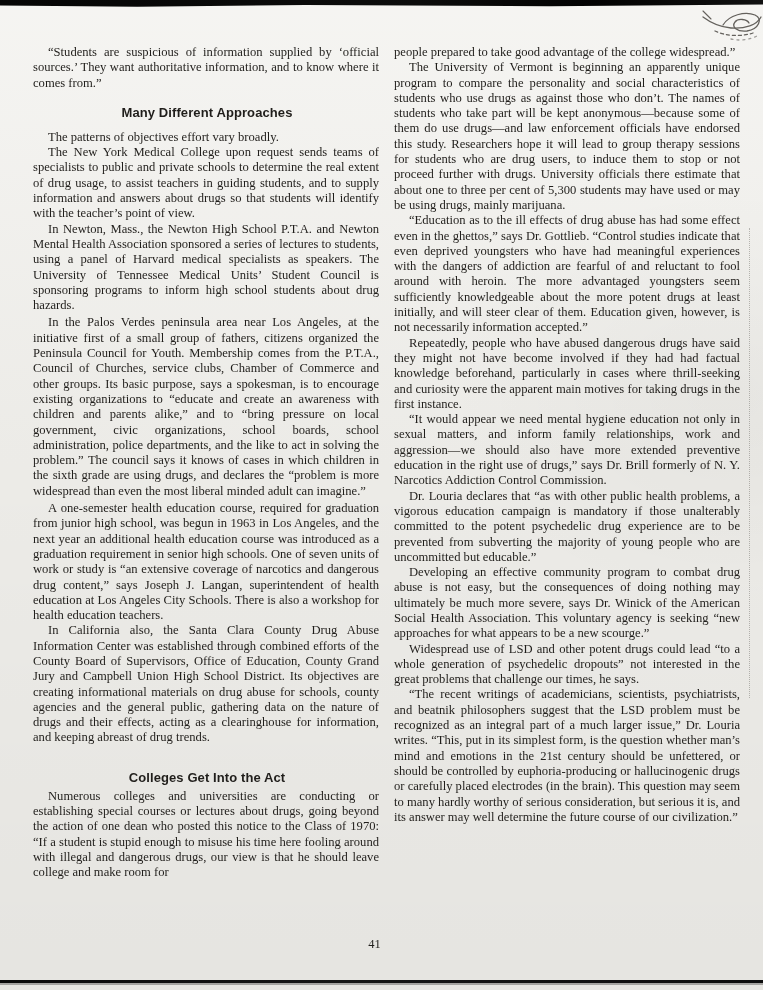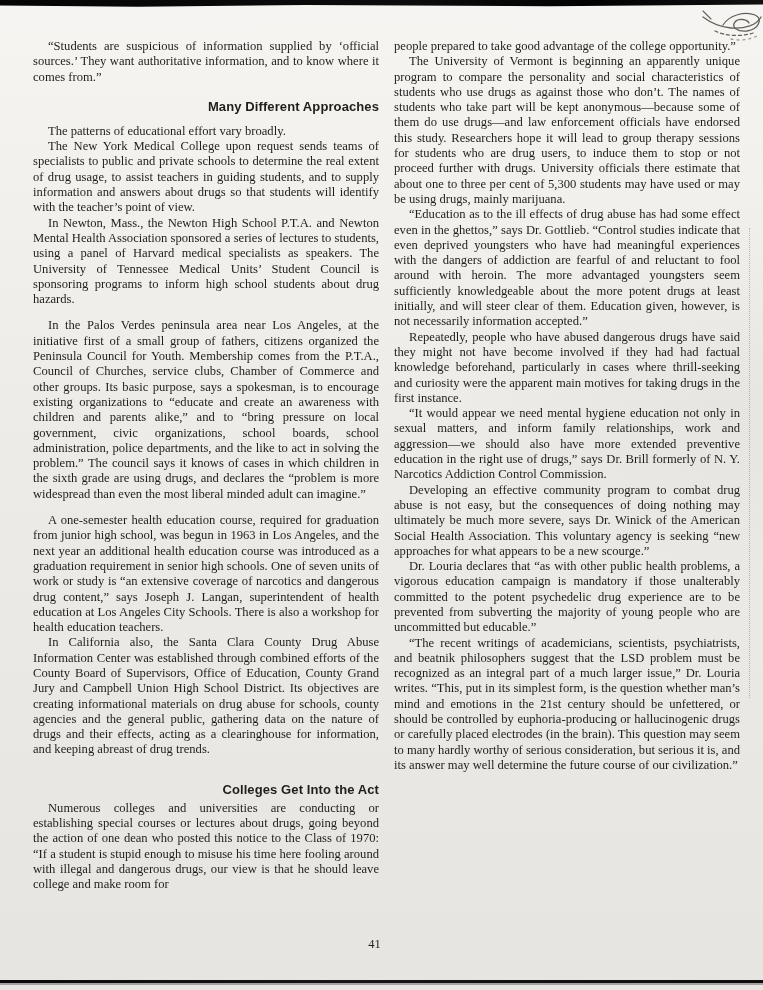--- a/index.html
+++ b/index.html
@@ -27,31 +27,31 @@
     position:absolute; left:0; right:0; bottom:7px; height:3px;
     background:linear-gradient(to right, #0a0a0a 0%, #161616 45%, #0d0d0d 100%);
     box-shadow:0 2px 0 rgba(40,40,40,.35);
   }
   .scribble { position:absolute; top:3px; right:0; width:62px; height:56px; }
   .edge-marks {
     position:absolute; right:13px; top:228px; height:470px; width:0;
     border-right:1px dotted rgba(45,42,38,.30);
   }
   .cols {
-    position:absolute; top:39px; left:33px; width:708px;
+    position:absolute; top:45px; left:33px; width:708px;
     display:flex; gap:15px;
   }
   .col { width:346px; font-size:12.6px; line-height:15.3px; text-align:justify; }
   .col p { margin:0; text-indent:15px; }
   .col p.cont { text-indent:0; }
-  .col p.gap { margin-top:11px; }
+  .col p.gap { margin-top:2px; }
   .sec-heading {
     font-family:"Liberation Sans", sans-serif;
     font-weight:bold; font-size:13px; line-height:16px;
-    text-align:right; letter-spacing:.1px;
+    text-align:center; letter-spacing:.1px;
     margin:14px 0 9px 2px;
   }
   .sec-heading.tight { margin:24px 0 3px 2px; }
   .page-number {
     position:absolute; bottom:38px; left:0; width:100%;
     text-align:center; font-size:12.5px;
     transform:translateX(-7px);
   }
 </style>
 </head>
@@ -71,38 +71,39 @@
     </g>
   </svg>
 
   <div class="edge-marks"></div>
 
   <div class="cols">
 
     <div class="col">
       <p>“Students are suspicious of information supplied by ‘official sources.’ They want authoritative information, and to know where it comes from.”</p>
       <h3 class="sec-heading">Many Different Approaches</h3>
-      <p>The patterns of educational effort vary broadly.</p>
+      <p>The patterns of objectives effort vary broadly.</p>
       <p>The New York Medical College upon request sends teams of specialists to public and private schools to determine the real extent of drug usage, to assist teachers in guiding students, and to supply information and answers about drugs so that students will identify with the teacher’s point of view.</p>
       <p>In Newton, Mass., the Newton High School P.T.A. and Newton Mental Health Association sponsored a series of lectures to students, using a panel of Harvard medical specialists as speakers. The University of Tennessee Medical Units’ Student Council is sponsoring programs to inform high school students about drug hazards.</p>
       <p class="gap">In the Palos Verdes peninsula area near Los Angeles, at the initiative first of a small group of fathers, citizens organized the Peninsula Council for Youth. Membership comes from the P.T.A., Council of Churches, service clubs, Chamber of Commerce and other groups. Its basic purpose, says a spokesman, is to encourage existing organizations to “educate and create an awareness with children and parents alike,” and to “bring pressure on local government, civic organizations, school boards, school administration, police departments, and the like to act in solving the problem.” The council says it knows of cases in which children in the sixth grade are using drugs, and declares the “problem is more widespread than even the most liberal minded adult can imagine.”</p>
       <p class="gap">A one-semester health education course, required for graduation from junior high school, was begun in 1963 in Los Angeles, and the next year an additional health education course was introduced as a graduation requirement in senior high schools. One of seven units of work or study is “an extensive coverage of narcotics and dangerous drug content,” says Joseph J. Langan, superintendent of health education at Los Angeles City Schools. There is also a workshop for health education teachers.</p>
       <p>In California also, the Santa Clara County Drug Abuse Information Center was established through combined efforts of the County Board of Supervisors, Office of Education, County Grand Jury and Campbell Union High School District. Its objectives are creating informational materials on drug abuse for schools, county agencies and the general public, gathering data on the nature of drugs and their effects, acting as a clearinghouse for information, and keeping abreast of drug trends.</p>
       <h3 class="sec-heading tight">Colleges Get Into the Act</h3>
       <p>Numerous colleges and universities are conducting or establishing special courses or lectures about drugs, going beyond the action of one dean who posted this notice to the Class of 1970: “If a student is stupid enough to misuse his time here fooling around with illegal and dangerous drugs, our view is that he should leave college and make room for</p>
     </div>
 
     <div class="col">
-      <p class="cont">people prepared to take good advantage of the college opportunity.”</p>
+      <p class="cont">people prepared to take good advantage of the college widespread.”</p>
       <p>The University of Vermont is beginning an apparently unique program to compare the personality and social characteristics of students who use drugs as against those who don’t. The names of students who take part will be kept anonymous—because some of them do use drugs—and law enforcement officials have endorsed this study. Researchers hope it will lead to group therapy sessions for students who are drug users, to induce them to stop or not proceed further with drugs. University officials there estimate that about one to three per cent of 5,300 students may have used or may be using drugs, mainly marijuana.</p>
       <p>“Education as to the ill effects of drug abuse has had some effect even in the ghettos,” says Dr. Gottlieb. “Control studies indicate that even deprived youngsters who have had meaningful experiences with the dangers of addiction are fearful of and reluctant to fool around with heroin. The more advantaged youngsters seem sufficiently knowledgeable about the more potent drugs at least initially, and will steer clear of them. Education given, however, is not necessarily information accepted.”</p>
       <p>Repeatedly, people who have abused dangerous drugs have said they might not have become involved if they had had factual knowledge beforehand, particularly in cases where thrill-seeking and curiosity were the apparent main motives for taking drugs in the first instance.</p>
       <p>“It would appear we need mental hygiene education not only in sexual matters, and inform family relationships, work and aggression—we should also have more extended preventive education in the right use of drugs,” says Dr. Brill formerly of N. Y. Narcotics Addiction Control Commission.</p>
+      <p>Dr. Louria declares that “as with other public health problems, a vigorous education campaign is mandatory if those unalterably committed to the potent psychedelic drug experience are to be prevented from subverting the majority of young people who are uncommitted but educable.”</p>
       <p>Developing an effective community program to combat drug abuse is not easy, but the consequences of doing nothing may ultimately be much more severe, says Dr. Winick of the American Social Health Association. This voluntary agency is seeking “new approaches for what appears to be a new scourge.”</p>
-      <p>Dr. Louria declares that “as with other public health problems, a vigorous education campaign is mandatory if those unalterably committed to the potent psychedelic drug experience are to be prevented from subverting the majority of young people who are uncommitted but educable.”</p>
+      <p>Widespread use of LSD and other potent drugs could lead “to a whole generation of psychedelic dropouts” not interested in the great problems that challenge our times, he says.</p>
       <p>“The recent writings of academicians, scientists, psychiatrists, and beatnik philosophers suggest that the LSD problem must be recognized as an integral part of a much larger issue,” Dr. Louria writes. “This, put in its simplest form, is the question whether man’s mind and emotions in the 21st century should be unfettered, or should be controlled by euphoria-producing or hallucinogenic drugs or carefully placed electrodes (in the brain). This question may seem to many hardly worthy of serious consideration, but serious it is, and its answer may well determine the future course of our civilization.”</p>
     </div>
 
   </div>
 
   <div class="page-number">41</div>
 
   <div class="scan-edge-bottom"></div>
 
 </div>

